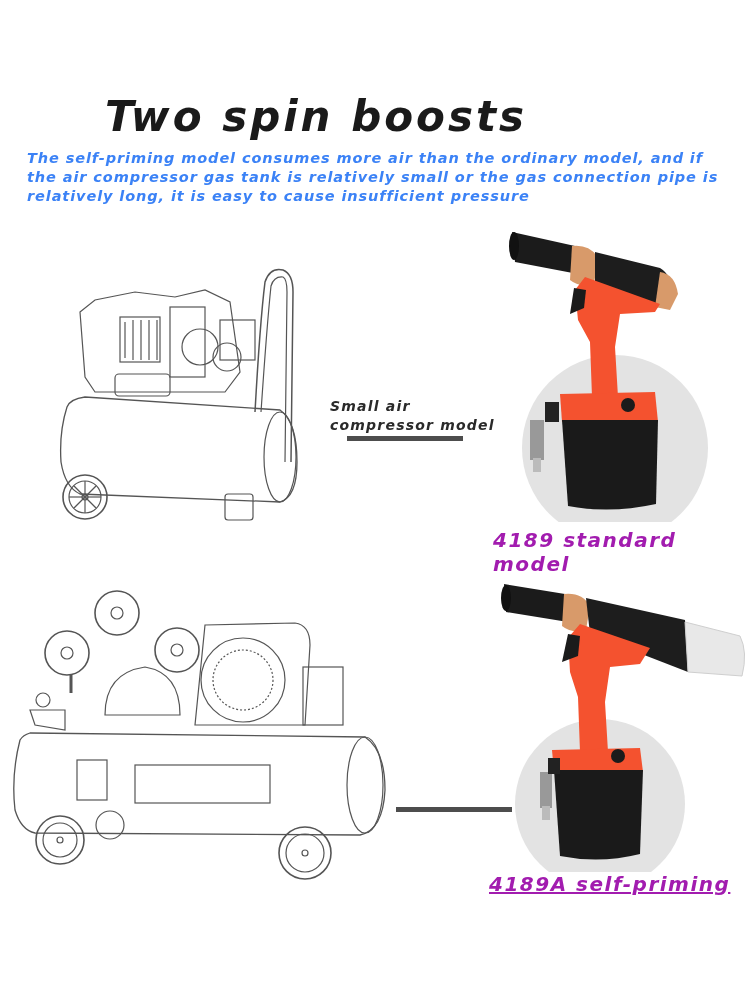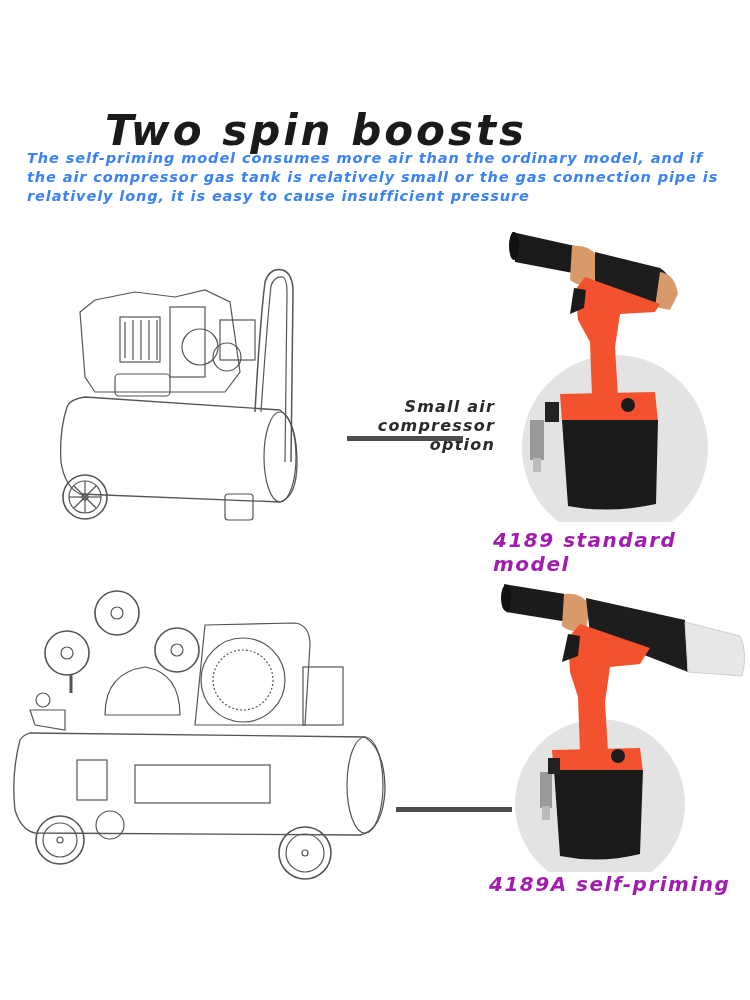--- a/index.html
+++ b/index.html
@@ -6,51 +6,50 @@
     html, body {
       width: 750px; height: 1000px; background: #ffffff; overflow: hidden;
       font-family: "DejaVu Sans", sans-serif;
     }
     .page { position: relative; width: 750px; height: 1000px; background: #fff; }
 
     .title {
       position: absolute; left: 0; top: 92px; width: 632px; text-align: center;
       font-size: 42px; font-weight: bold; font-style: italic; letter-spacing: 3px;
       color: #1a1a1a;
-      margin-top: 14px;
     }
     .desc {
       position: absolute; left: 27px; top: 149px; width: 700px;
       font-size: 14.5px; font-weight: bold; font-style: italic; line-height: 19px;
       color: #3b82f6; letter-spacing: 0.9px;
     }
 
     .compressor { position: absolute; }
     .compressor-small { left: 55px; top: 262px; width: 250px; height: 265px; }
     .compressor-large { left: 5px; top: 585px; width: 390px; height: 295px; }
 
     .option-label {
-      position: absolute; left: 330px; top: 397px; width: 165px; text-align: right;
-      font-size: 16px; font-weight: bold; font-style: italic; line-height: 19px;
+      position: absolute; left: 330px; top: 397px; width: 165px; text-align: left;
+      font-size: 14px; font-weight: bold; font-style: italic; line-height: 19px;
       color: #2a2a2a; letter-spacing: 1.2px;
     }
     .connector { position: absolute; background: #4d4d4d; height: 5px; }
     .connector-top { left: 347px; top: 436px; width: 116px; }
     .connector-bottom { left: 396px; top: 807px; width: 116px; }
 
     .tool { position: absolute; }
     .tool-standard { left: 490px; top: 222px; width: 260px; height: 300px; }
     .tool-selfpriming { left: 490px; top: 572px; width: 260px; height: 300px; }
 
     .model-label {
       position: absolute; font-size: 20px; font-weight: bold; font-style: italic;
       color: #a21caf; letter-spacing: 1.5px;
     }
     .model-standard { left: 493px; top: 528px; }
-    .model-selfpriming { left: 489px; top: 872px; }
+    .model-selfpriming { left: 489px; top: 872px; text-decoration: underline; }
   </style>
 </head>
 <body>
 
 <div class="page">
 
   <h1 class="title">Two spin boosts</h1>
   <p class="desc">The self-priming model consumes more air than the ordinary model, and if the air compressor gas tank is relatively small or the gas connection pipe is relatively long, it is easy to cause insufficient pressure</p>
 
   <svg class="compressor compressor-small" viewBox="0 0 250 265" fill="none" stroke="#555" stroke-width="1.2">
@@ -80,21 +79,21 @@
     <line x1="30" y1="219" x2="30" y2="251"></line>
       <line x1="14" y1="235" x2="46" y2="235"></line>
       <line x1="19" y1="224" x2="41" y2="246"></line>
       <line x1="41" y1="224" x2="19" y2="246"></line>
 
     <rect x="170" y="232" width="28" height="26" rx="3"></rect>
   </svg>
 
   <div class="option-label">
     <div>Small air</div>
-    <div>compressor option</div>
+    <div>compressor model</div>
   </div>
   <div class="connector connector-top"></div>
 
   <svg class="tool tool-standard" viewBox="0 0 260 300">
     <circle cx="125" cy="226" r="93" fill="#e3e3e3"></circle>
 
     <path d="M22 10 L85 24 L88 52 L25 40 Z" fill="#1b1b1b"></path>
     <ellipse cx="24" cy="24" rx="5" ry="14" fill="#111"></ellipse>
 
     <path d="M82 24 Q100 22 108 36 L104 62 Q90 66 80 58 Z" fill="#d89a6a"></path>

